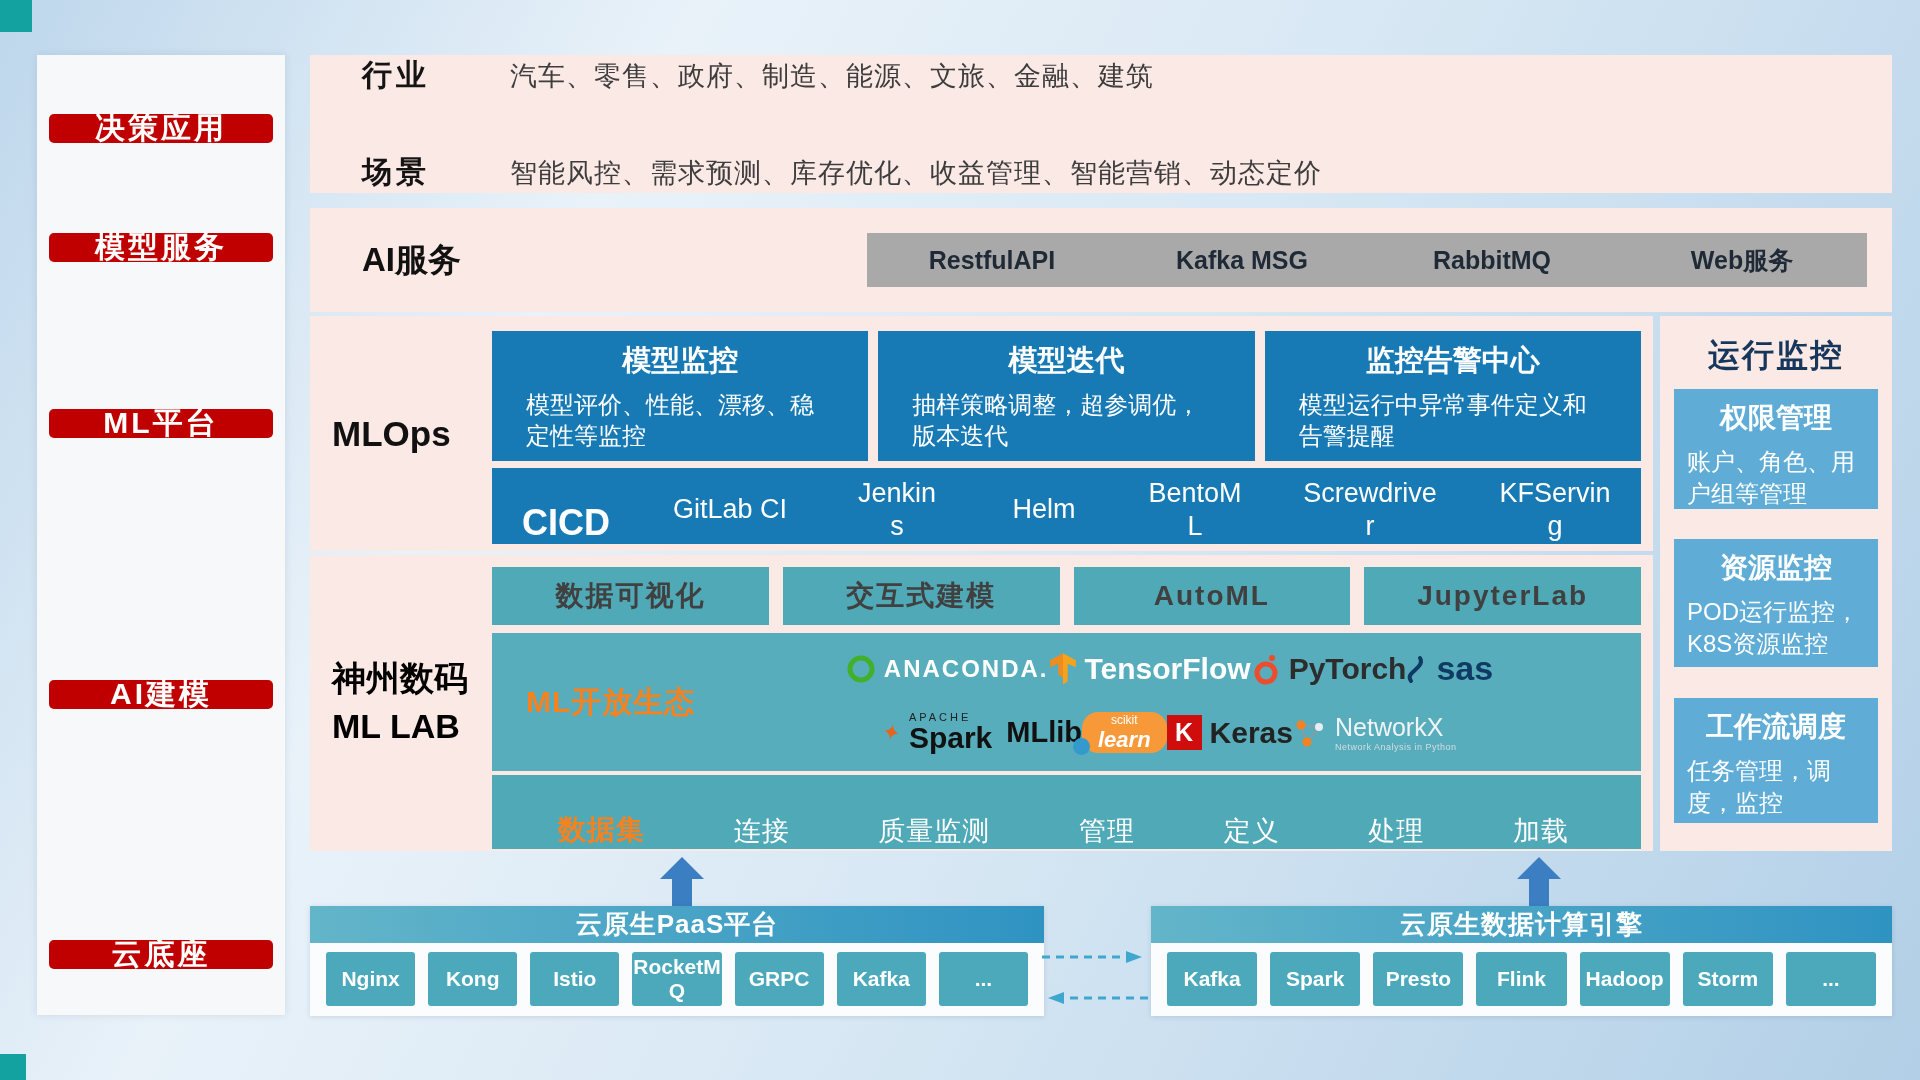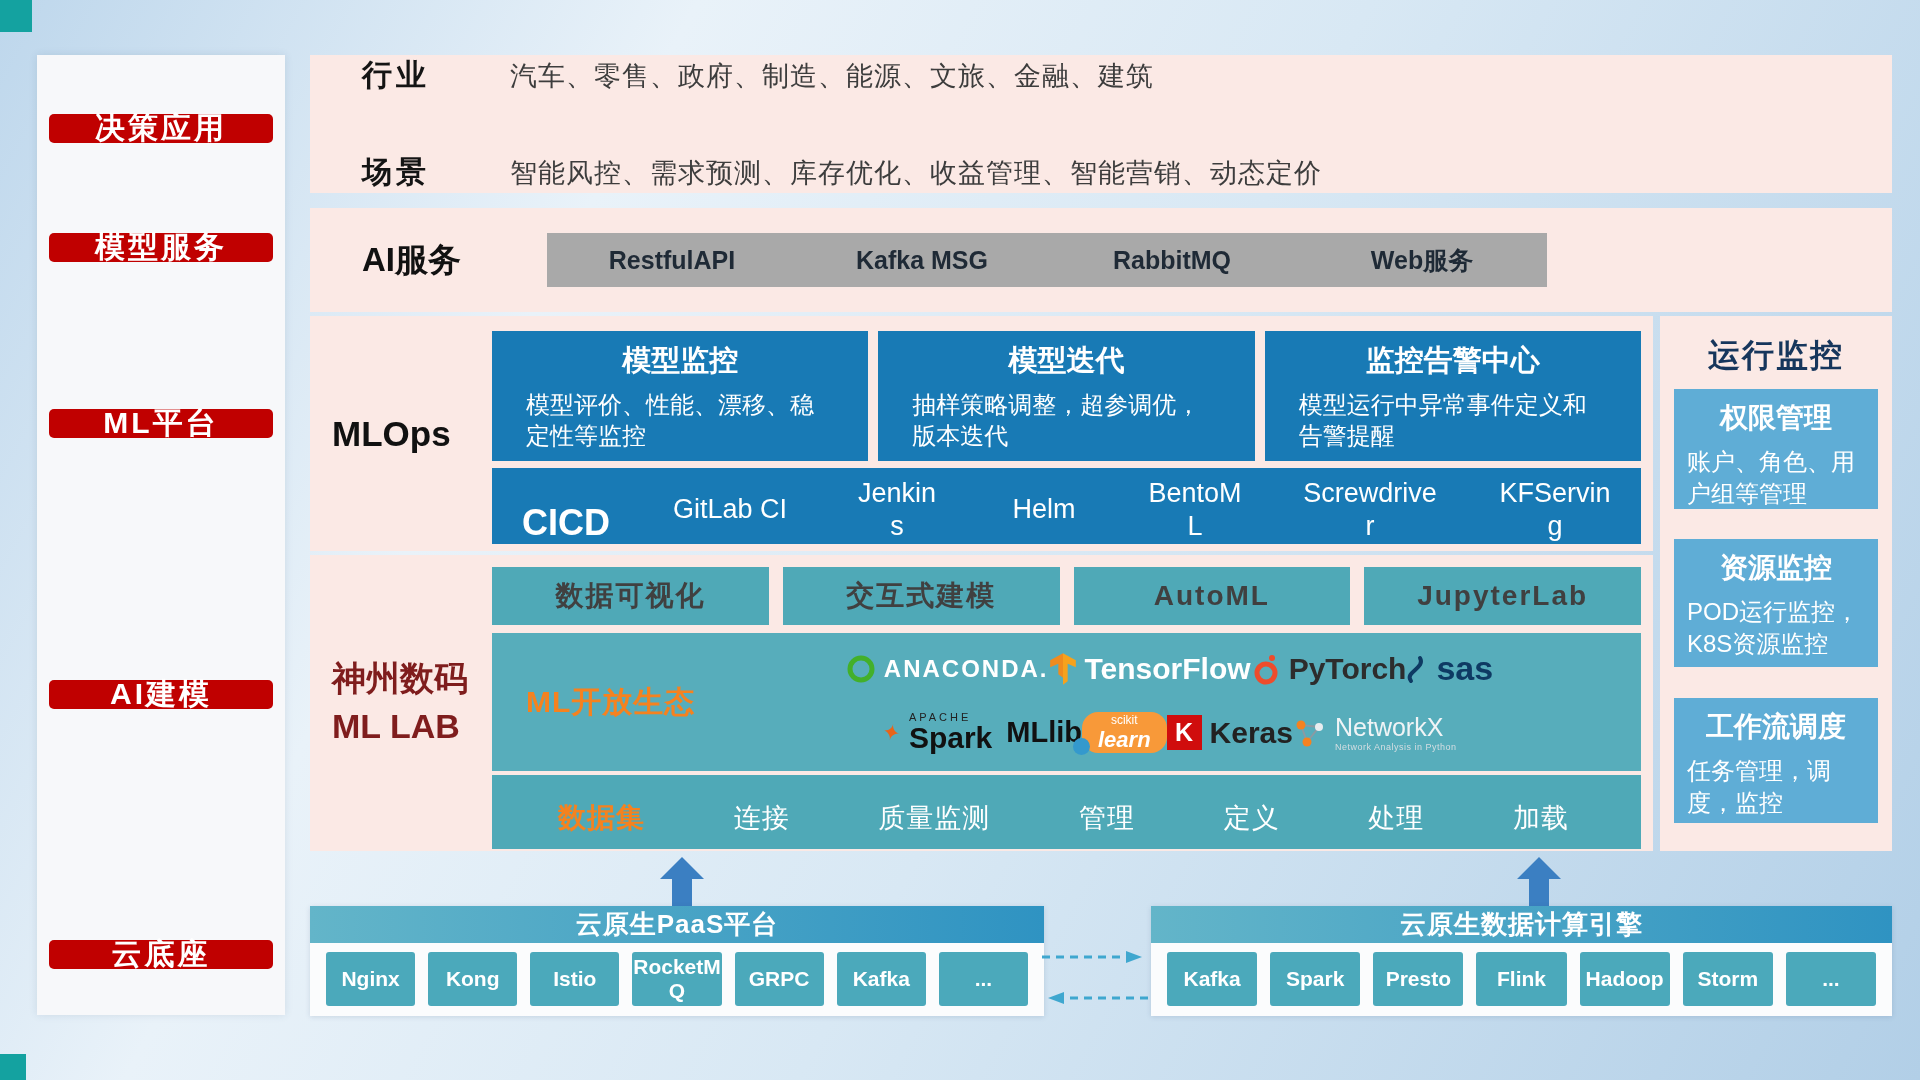--- a/index.html
+++ b/index.html
@@ -20,21 +20,21 @@
 
   
   .sec1{left:310px;top:55px;width:1582px;height:138px;display:flex;flex-direction:column;justify-content:space-between;gap:16px;padding:0 30px 0 52px}
   .ind-row{display:flex;align-items:baseline}
   .ind-label{width:148px;font-weight:bold;font-size:30px;color:#141414;letter-spacing:4px}
   .ind-value{font-size:27px;color:#3d3d3d;letter-spacing:1px}
 
   
   .sec2{left:310px;top:208px;width:1582px;height:104px;display:flex;align-items:center;padding:0 25px 0 52px}
   .sec2-label{font-size:33px;font-weight:bold;color:#111;width:130px;white-space:nowrap}
-  .gray-row{flex:1;display:flex;justify-content:flex-start;margin-left:55px}
+  .gray-row{flex:1;display:flex;justify-content:flex-end;margin-left:55px}
   .gray-btn{width:250px;height:54px;background:#a9a9a9;color:#1f2a36;font-weight:bold;font-size:25px;display:flex;align-items:center;justify-content:center}
 
   
   .sec3{left:310px;top:316px;width:1343px;height:235px}
   .side-label{position:absolute;left:22px;top:0;height:100%;width:158px;display:flex;align-items:center;font-size:35px;font-weight:bold;color:#111}
   .cards{position:absolute;left:182px;top:15px;width:1149px;display:flex;gap:10px}
   .bcard{flex:1;height:130px;background:#187ab5;color:#fff;padding:10px 34px}
   .bcard-title{text-align:center;font-size:29px;font-weight:bold;margin-bottom:8px}
   .bcard-desc{font-size:24px;line-height:1.3}
   .cicd{position:absolute;left:182px;top:152px;width:1149px;height:76px;background:#187ab5;display:flex;align-items:flex-end;color:#fff;padding:0 28px 0 30px}
@@ -45,21 +45,21 @@
   
   .monitor{left:1660px;top:316px;width:232px;height:535px}
   .monitor-title{text-align:center;margin-top:18px;font-size:32px;font-weight:bold;color:#16365c;letter-spacing:2px}
   .mcard{position:absolute;left:14px;width:204px;background:#5fadd6;color:#fff;padding:10px 13px}
   .mcard1{top:73px;height:120px}.mcard2{top:223px;height:128px}.mcard3{top:382px;height:125px}
   .mcard-title{text-align:center;font-size:28px;font-weight:bold;margin-bottom:9px}
   .mcard-desc{font-size:24px;line-height:1.32}
 
   
   .sec4{left:310px;top:555px;width:1343px;height:296px}
-  .mllab-label{position:absolute;left:22px;top:0;height:100%;width:160px;display:flex;flex-direction:column;justify-content:center;font-size:34px;font-weight:bold;color:#7f1d1d;line-height:1.4}
+  .mllab-label{position:absolute;left:22px;top:0;height:100%;width:160px;display:flex;flex-direction:column;justify-content:center;font-size:34px;font-weight:bold;color:#000000;line-height:1.4}
   .tools{position:absolute;left:182px;top:12px;width:1149px;height:58px;display:flex;gap:14px}
   .tool-btn{flex:1;background:#4fa9b7;color:#404040;font-weight:bold;font-size:28px;display:flex;align-items:center;justify-content:center;letter-spacing:2px}
   .eco{position:absolute;left:182px;top:78px;width:1149px;height:138px;background:#57adbb}
   .eco-label{position:absolute;left:34px;top:0;height:100%;display:flex;align-items:center;font-size:30px;font-weight:bold;color:#f5821f;letter-spacing:1px}
   .eco-rows{position:absolute;left:232px;right:26px;top:4px;bottom:6px;display:flex;flex-direction:column;justify-content:space-around}
   .eco-row{display:flex;align-items:center;justify-content:center}
   .logo{display:flex;align-items:center;gap:8px}
   .ana-text{color:#fff;font-weight:bold;font-size:24px;letter-spacing:2px}
   .tf-text{color:#fff;font-weight:bold;font-size:30px}
   .pt-text{color:#2d2d2d;font-weight:bold;font-size:30px}
@@ -72,21 +72,21 @@
   .skl{position:relative;display:flex;align-items:center}
   .skl-blob{background:#f89939;border-radius:16px;padding:2px 16px;display:flex;flex-direction:column;align-items:center}
   .skl-top{font-size:12px;color:#fff;line-height:1.1}
   .skl-word{font-size:22px;color:#fff;font-style:italic;font-weight:bold;line-height:1.05}
   .skl-dot{position:absolute;left:-9px;bottom:-2px;width:17px;height:17px;border-radius:50%;background:#3499cd}
   .keras-box{width:35px;height:35px;background:#d00d0d;color:#fff;font-weight:bold;font-size:25px;display:flex;align-items:center;justify-content:center}
   .keras-text{font-size:30px;color:#222;font-weight:600}
   .nx-texts{display:flex;flex-direction:column;line-height:1.15}
   .nx-word{font-size:25px;color:#f0f4f6;font-weight:500}
   .nx-sub{font-size:9px;color:#d5dee2;letter-spacing:.5px}
-  .dataset{position:absolute;left:182px;top:220px;width:1149px;height:74px;background:#4fa9b7;display:flex;align-items:center;justify-content:space-between;padding:12px 72px 0 66px}
+  .dataset{position:absolute;left:182px;top:220px;width:1149px;height:74px;background:#4fa9b7;display:flex;align-items:flex-end;justify-content:space-between;padding:12px 72px 0 66px}
   .ds-label{color:#f5821f;font-weight:bold;font-size:28px;letter-spacing:1px}
   .ds-item{color:#fff;font-size:27px;letter-spacing:1px}
 
   
   .cloudpanel{position:absolute;top:906px;height:110px;background:#fbfcfd;box-shadow:0 1px 5px rgba(40,70,110,.15)}
   .paas{left:310px;width:734px}
   .engine{left:1151px;width:741px}
   .cloud-title{height:37px;background:linear-gradient(90deg,#63b5c9,#2f93c2);color:#fff;font-weight:bold;font-size:26px;display:flex;align-items:center;justify-content:center;letter-spacing:1px}
   .chips{display:flex;gap:13px;padding:9px 16px}
   .chip{flex:1;height:54px;background:#4ba9bb;color:#fff;font-weight:bold;font-size:21px;display:flex;align-items:center;justify-content:center;text-align:center;word-break:break-all;line-height:1.15;border-radius:3px}

